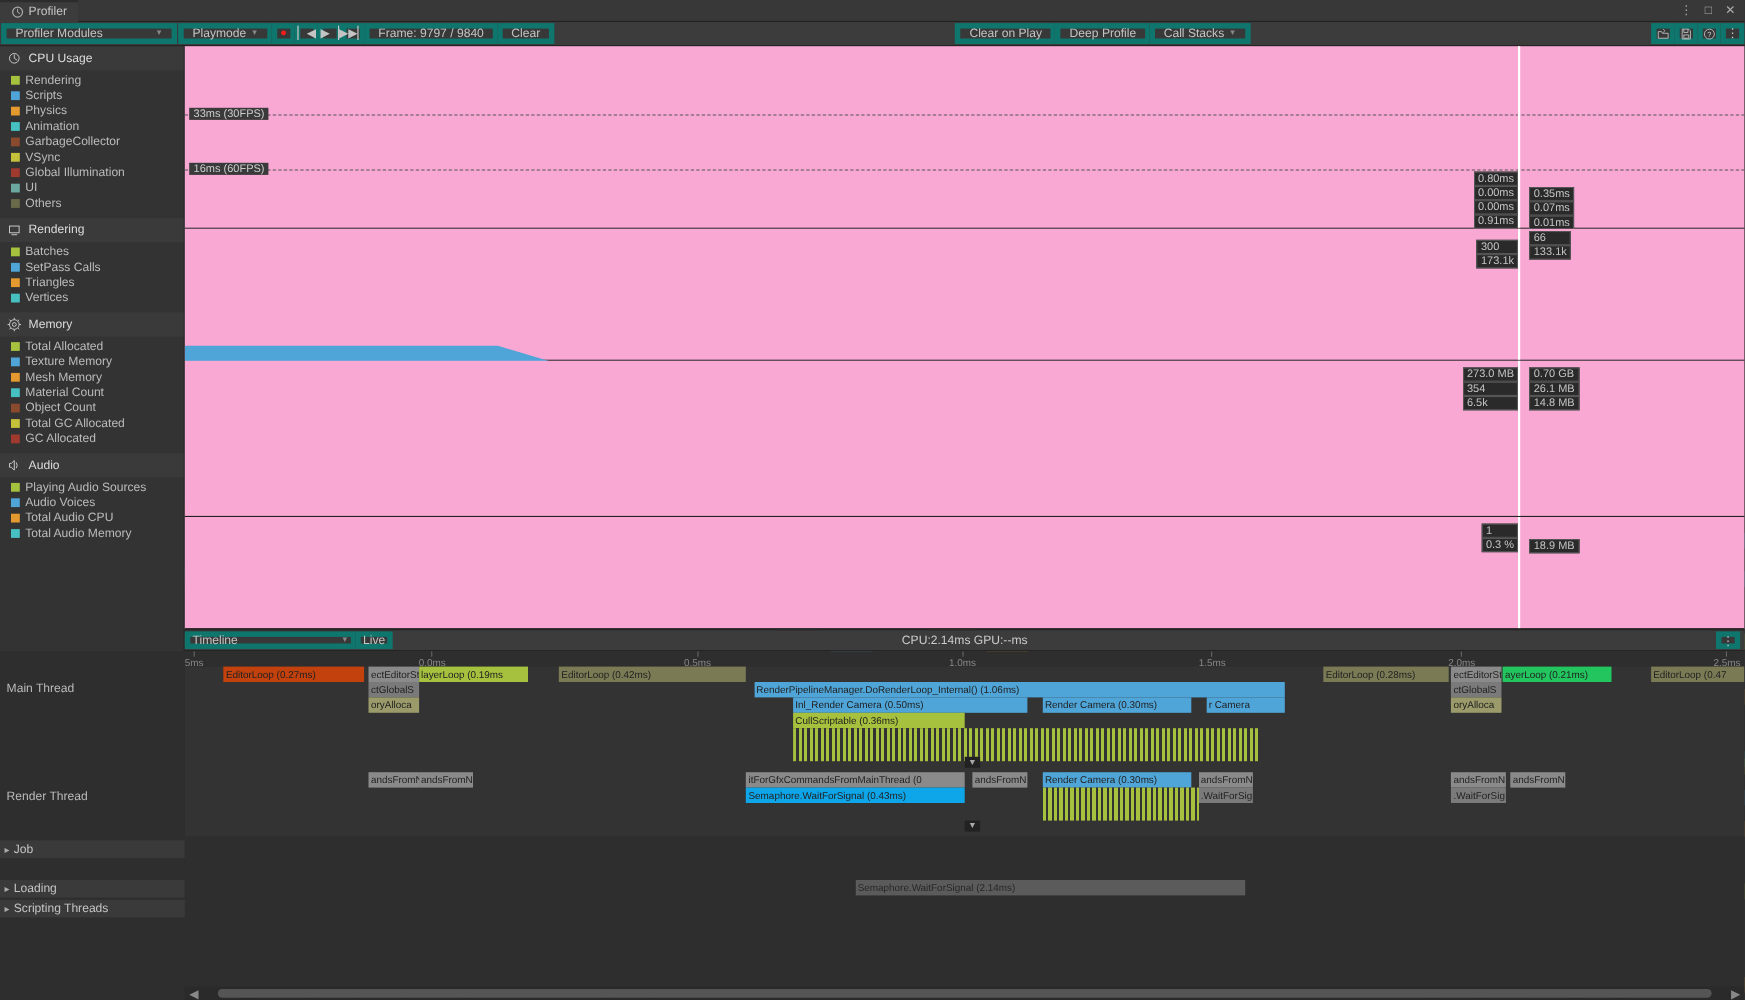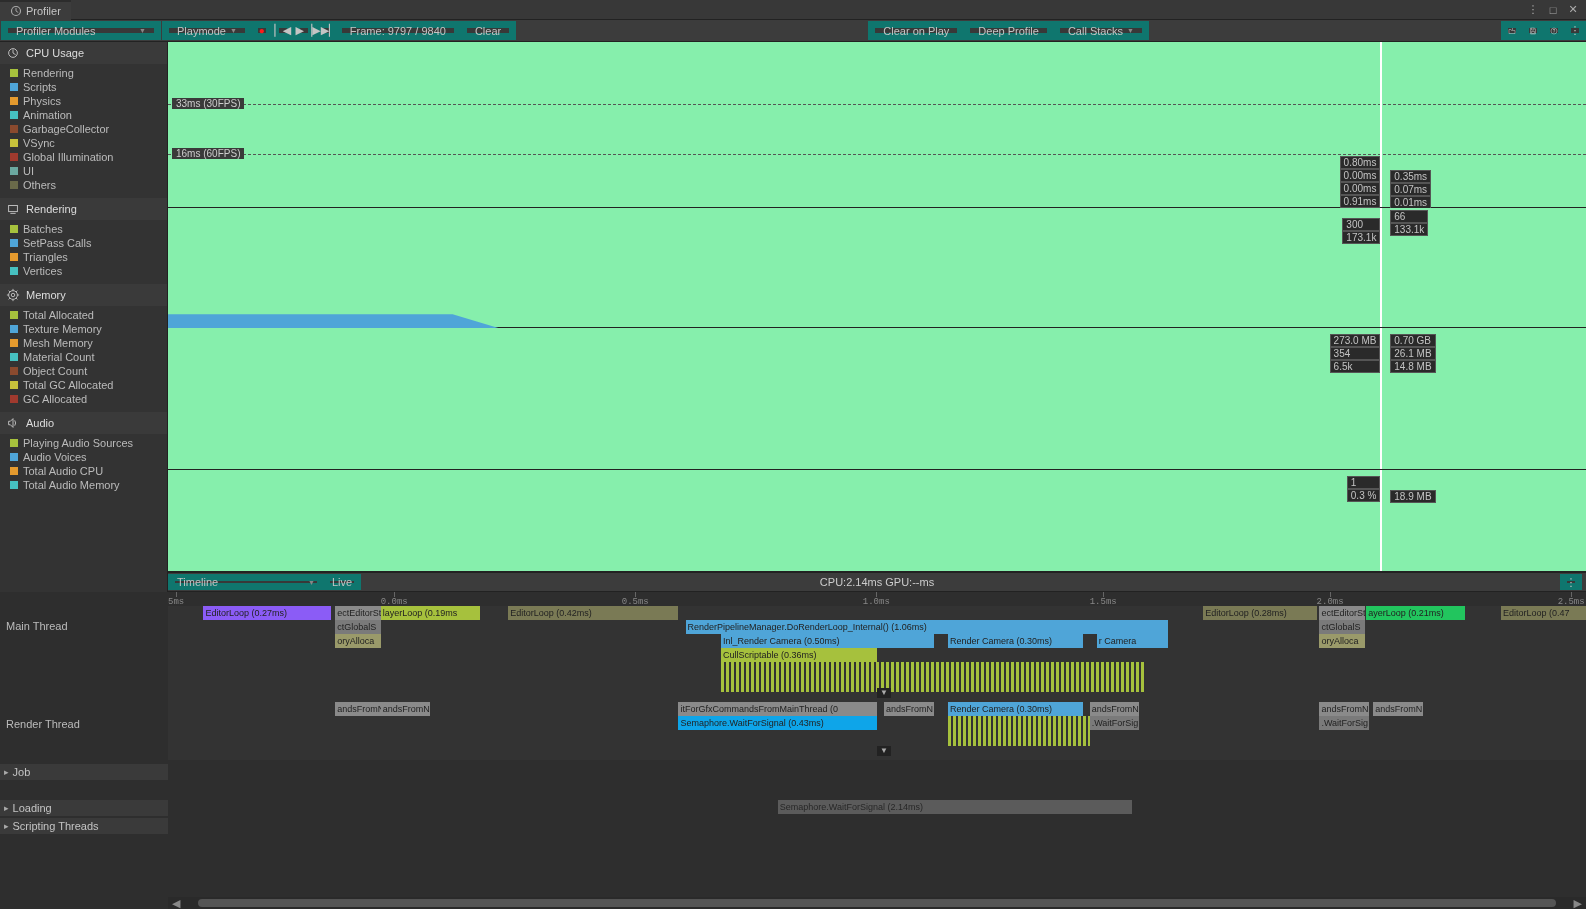--- a/index.html
+++ b/index.html
@@ -3,47 +3,47 @@
 <meta charset="utf-8">
 <style>
 * { box-sizing: border-box; margin: 0; padding: 0; }
 body { font-family: "Segoe UI", Arial, sans-serif; font-size: 11px; color: #c4c4c4; background: #383838; width: 1586px; height: 909px; overflow: hidden; }
 .titlebar { height: 20px; background: #383838; display: flex; align-items: center; border-bottom: 1px solid #222; }
 .tab { background: #3c3c3c; padding: 3px 10px; display: flex; align-items: center; gap: 4px; border-top: 2px solid #2c2c2c; }
 .tab-icon { width: 12px; height: 12px; }
 .win-controls { margin-left: auto; display: flex; gap: 6px; padding-right: 6px; }
 .win-btn { width: 14px; height: 14px; color: #aaa; cursor: pointer; display:flex; align-items:center; justify-content:center;}
 .toolbar { height: 22px; background: #3c3c3c; display: flex; align-items: stretch; border-bottom: 1px solid #222; }
-.tb-btn { padding: 0 8px; display: flex; align-items: center; border: 7px solid #0f766e; background:#383838; margin:1px 0; margin-left:-1px; color:#c4c4c4; white-space:nowrap; cursor:pointer; }
+.tb-btn { padding: 0 8px; display: flex; align-items: center; border: 5px solid #0f766e; background:#383838; margin:1px 0; margin-left:-1px; color:#c4c4c4; white-space:nowrap; cursor:pointer; }
 .tb-btn:first-child{margin-left:1px;}
 .tb-drop::after { content:"▼"; font-size:7px; margin-left:4px; color:#888;}
 .tb-seg { display:flex; }
 .record { color:#ff1a1a; font-size:10px; }
 .spacer { flex: 1; }
 .container { display:flex; height: calc(100% - 42px); }
 .sidebar { width: 168px; background:#333333; overflow:hidden; border-right:1px solid #222;}
 .module-header { display:flex; align-items:center; gap:6px; padding:4px 6px; background:#3a3a3a; font-weight:500; color:#ddd;}
 .module-header svg{width:14px;height:14px;}
 .legend { list-style:none; padding: 2px 0 6px 0;}
 .legend li { display:flex; align-items:center; padding:1px 6px 1px 10px; gap:5px; color:#bbb;}
 .swatch { width:8px; height:8px; flex-shrink:0;}
 .charts { flex:1; display:flex; flex-direction:column; position:relative; background:#323232;}
-.chart-row { flex-shrink:0; position:relative; border-bottom:1px solid #222; background:#86efac;}
+.chart-row { flex-shrink:0; position:relative; border-bottom:1px solid #222; background:#f9a8d4;}
 .chart-canvas{position:absolute; left:0; right:0; top:0; bottom:0;}
 .gl { position:absolute; left:0; right:0; border-top:1px dashed #555; font-size:10px;}
 .gl span{ background:#3a3a3a; padding:0 4px; position:absolute; left:4px; top:-7px; color:#ccc;}
 .marker { position:absolute; top:0; bottom:0; width:2px; background:#fff; left: 85.5%; z-index:5;}
 .read-l, .read-r { position:absolute; font-size:10px; background:#2a2a2a; padding:0 3px; border:1px solid #555; white-space:nowrap;}
 .timeline-bar { height:20px; background:#3c3c3c; display:flex; align-items:center; border-top:1px solid #222; border-bottom:1px solid #222; padding:0 4px;}
 .timeline-bar .tb-btn{height:16px; padding:0 2px;}
 .timeline-center{position:absolute; left:50%; transform:translateX(-50%); color:#ccc;}
 .tl-body { flex:1; position:relative; background:#2e2e2e; overflow:hidden;}
 .thread-label{position:absolute; left:6px; color:#bbb;}
 .thread-lane{position:absolute; left:168px; right:0; background:#333;}
-.ruler{position:absolute; left:168px; right:0; top:0; height:12px; font-size:9px; color:#888;font-family:Liberation Mono, monospace;}
+.ruler{position:absolute; left:168px; right:0; top:0; height:12px; font-size:9px; color:#888;}
 .tick{position:absolute; top:0;}
 .tick::before{content:"";display:block;width:1px;height:5px;background:#666;margin:0 auto;}
 .block{position:absolute; font-size:9px; color:#222; overflow:hidden; white-space:nowrap; padding:0 2px; height:14px; line-height:14px;}
 .collapse-row{position:absolute; left:0; width:168px; display:flex; align-items:center; padding:2px 4px; gap:4px; background:#3a3a3a;}
 .collapse-row::before{content:"▸"; font-size:9px; color:#aaa;}
 .scrollbar{position:absolute; bottom:0; left:168px; right:0; height:12px; background:#2a2a2a; display:flex; align-items:center;}
 .scroll-thumb{height:8px; background:#555; border-radius:4px;}
 .icon-btn{width:22px; padding:0; justify-content:center;}
 .expand{position:absolute; width:14px; height:10px; background:#222; color:#aaa; font-size:8px; text-align:center; line-height:10px; cursor:pointer;}
 </style>
@@ -368,21 +368,21 @@
           <div class="tick" style="left: 15%;"><span>0.0ms</span></div>
           <div class="tick" style="left: 32%;"><span>0.5ms</span></div>
           <div class="tick" style="left: 49%;"><span>1.0ms</span></div>
           <div class="tick" style="left: 65%;"><span>1.5ms</span></div>
           <div class="tick" style="left: 81%;"><span>2.0ms</span></div>
           <div class="tick" style="left: 98%;"><span>2.5ms</span></div>
         </div>
 
       <div class="thread-label" style="top:28px">Main Thread</div>
       <div class="thread-lane" style="top:14px; height:96px;">
-        <div class="block" style="left:2.5%; width:9%; background:#8b5cf6">EditorLoop (0.27ms)</div>
+        <div class="block" style="left:2.5%; width:9%; background:#c2410c">EditorLoop (0.27ms)</div>
         <div class="block" style="left:11.8%; width:3.2%; background:#8a8a8a">ectEditorSt</div>
         <div class="block" style="left:11.8%; width:3.2%; top:14px; background:#7a7a7a">ctGlobalS</div>
         <div class="block" style="left:11.8%; width:3.2%; top:28px; background:#9a9a6a">oryAlloca</div>
         <div class="block" style="left:15%; width:7%; background:#a6c13d">layerLoop (0.19ms</div>
         <div class="block" style="left:24%; width:12%; background:#7a7a55">EditorLoop (0.42ms)</div>
         <div class="block" style="left:36.5%; width:34%; top:14px; background:#4fa5d8">RenderPipelineManager.DoRenderLoop_Internal() (1.06ms)</div>
         <div class="block" style="left:39%; width:15%; top:28px; background:#4fa5d8">Inl_Render Camera (0.50ms)</div>
         <div class="block" style="left:55%; width:9.5%; top:28px; background:#4fa5d8">Render Camera (0.30ms)</div>
         <div class="block" style="left:65.5%; width:5%; top:28px; background:#4fa5d8">r Camera</div>
         <div class="block" style="left:39%; width:11%; top:42px; background:#a6c13d">CullScriptable (0.36ms)</div>

